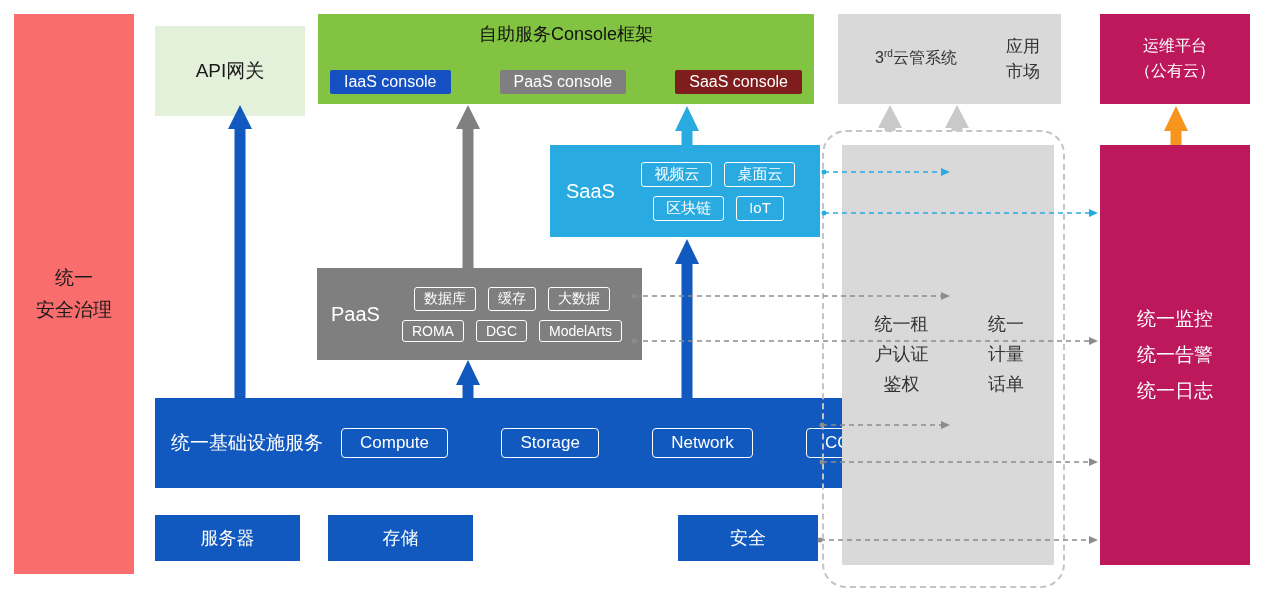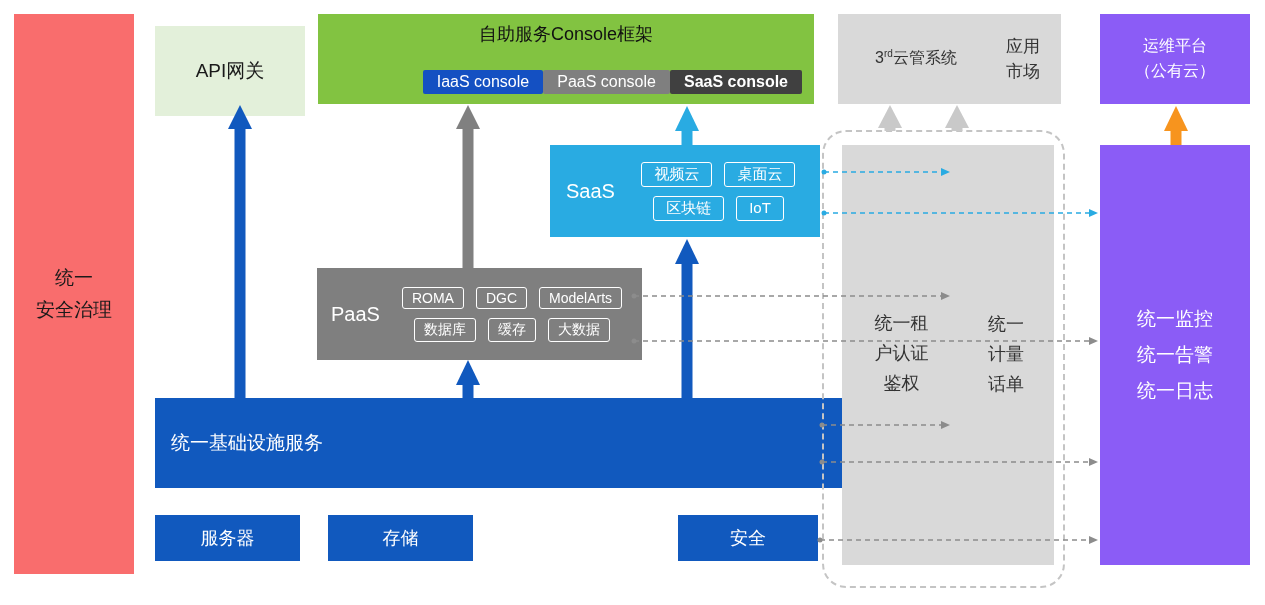--- a/index.html
+++ b/index.html
@@ -9,32 +9,32 @@
 
   .box { position:absolute; display:flex; align-items:center; justify-content:center; text-align:center; }
   .pre { white-space:pre-line; }
 
   .red-bar { left:14px; top:14px; width:120px; height:560px; background:#F96D6D; color:#1a1a1a; font-size:19px; line-height:1.7; }
 
   .api-gw { left:155px; top:26px; width:150px; height:90px; background:#E3F0DA; color:#1a1a1a; font-size:19px; }
 
   .console-frame { position:absolute; left:318px; top:14px; width:496px; height:90px; background:#82C341; display:flex; flex-direction:column; align-items:center; justify-content:space-between; padding:8px 12px 10px 12px; }
   .cf-title { color:#111; font-size:18px; }
-  .cf-chips { display:flex; width:100%; justify-content:flex-end; }
+  .cf-chips { display:flex; width:100%; justify-content:space-between; }
   .cf-chip { color:#fff; font-size:16px; padding:3px 14px; border-radius:2px; white-space:nowrap; }
   .chip-iaas { background:#1450C2; }
   .chip-paas { background:#7F7F7F; }
-  .chip-saas { background:#404040;font-weight:bold; }
+  .chip-saas { background:#7f1d1d; }
 
   .gray-box { background:#D9D9D9; color:#333; }
   .third-cloud { left:838px; top:14px; width:156px; height:90px; font-size:16px; }
   .third-cloud sup { font-size:10px; }
   .app-market { left:985px; top:14px; width:76px; height:90px; font-size:17px; line-height:1.5;text-align:right; }
 
-  .orange-box { background:#8b5cf6; color:#fff; }
+  .orange-box { background:#be185d; color:#fff; }
   .om-platform { left:1100px; top:14px; width:150px; height:90px; font-size:16px; line-height:1.55; }
 
   .layer-box { position:absolute; display:flex; align-items:center; }
   .layer-label { color:#fff; font-size:20px; white-space:nowrap; }
   .chip-rows { display:flex; flex-direction:column; gap:9px; flex:1; align-items:center; }
   .chip-row { display:flex; gap:12px; justify-content:center; }
   .wchip { border:1.5px solid #fff; border-radius:3px; color:#fff; font-size:15px; padding:2px 12px; white-space:nowrap; }
 
   .saas-box { left:550px; top:145px; width:270px; height:92px; background:#29ABE2; padding:0 12px 0 16px; gap:14px; }
   .paas-box { left:305px; top:268px; width:325px; height:92px; background:#7F7F7F; padding:0 10px 0 14px; gap:12px;margin-left:12px; }
@@ -46,21 +46,21 @@
   .infra-chip { border:1.5px solid #fff; border-radius:4px; color:#fff; font-size:17px; padding:4px 18px; white-space:nowrap; }
 
   .bottom-box { background:#1159BE; color:#fff; font-size:18px; top:515px; height:46px; }
   .bb-server  { left:155px; width:145px; }
   .bb-storage { left:328px; width:145px; }
   .bb-network { left:503px; width:145px; }
   .bb-security{ left:678px; width:140px; }
 
   .dashed-wrap { position:absolute; left:822px; top:130px; width:243px; height:458px; border:2px dashed #C4C4C4; border-radius:24px; }
 
-  .auth-bar     { left:842px; top:145px; width:119px;  height:420px; font-size:18px; line-height:1.65;font-family:Liberation Mono, monospace; }
+  .auth-bar     { left:842px; top:145px; width:119px;  height:420px; font-size:18px; line-height:1.65; }
   .metering-bar { left:958px; top:145px; width:96px;  height:420px; font-size:18px; line-height:1.65; }
   .monitor-bar  { left:1100px; top:145px; width:150px; height:420px; font-size:19px; line-height:1.9; }
 
   .svg-overlay { position:absolute; left:0; top:0; width:1265px; height:605px; pointer-events:none; }
 </style>
 </head>
 <body>
 
 <div class="canvas">
 
@@ -99,34 +99,40 @@
         <span class="wchip">区块链</span>
         <span class="wchip">IoT</span>
       </div>
     </div>
   </div>
 
   <div class="layer-box paas-box">
     <div class="layer-label">PaaS</div>
     <div class="chip-rows">
       <div class="chip-row">
+        <span class="wchip">数据库</span>
+        <span class="wchip">缓存</span>
+        <span class="wchip">大数据</span>
+      </div>
+      <div class="chip-row">
         <span class="wchip">ROMA</span>
         <span class="wchip">DGC</span>
         <span class="wchip">ModelArts</span>
       </div>
-      <div class="chip-row">
-        <span class="wchip">数据库</span>
-        <span class="wchip">缓存</span>
-        <span class="wchip">大数据</span>
-      </div>
     </div>
   </div>
 
   <div class="layer-box infra-box">
     <div class="infra-label">统一基础设施服务</div>
+    <div class="infra-chips">
+      <span class="infra-chip">Compute</span>
+      <span class="infra-chip">Storage</span>
+      <span class="infra-chip">Network</span>
+      <span class="infra-chip">CCE</span>
+    </div>
   </div>
 
   <div class="box bottom-box bb-server">服务器</div>
   <div class="box bottom-box bb-storage">存储</div>
   <div class="box bottom-box bb-security">安全</div>
 
   <div class="dashed-wrap"></div>
 
   <div class="box gray-box auth-bar pre">统一租
 户认证

